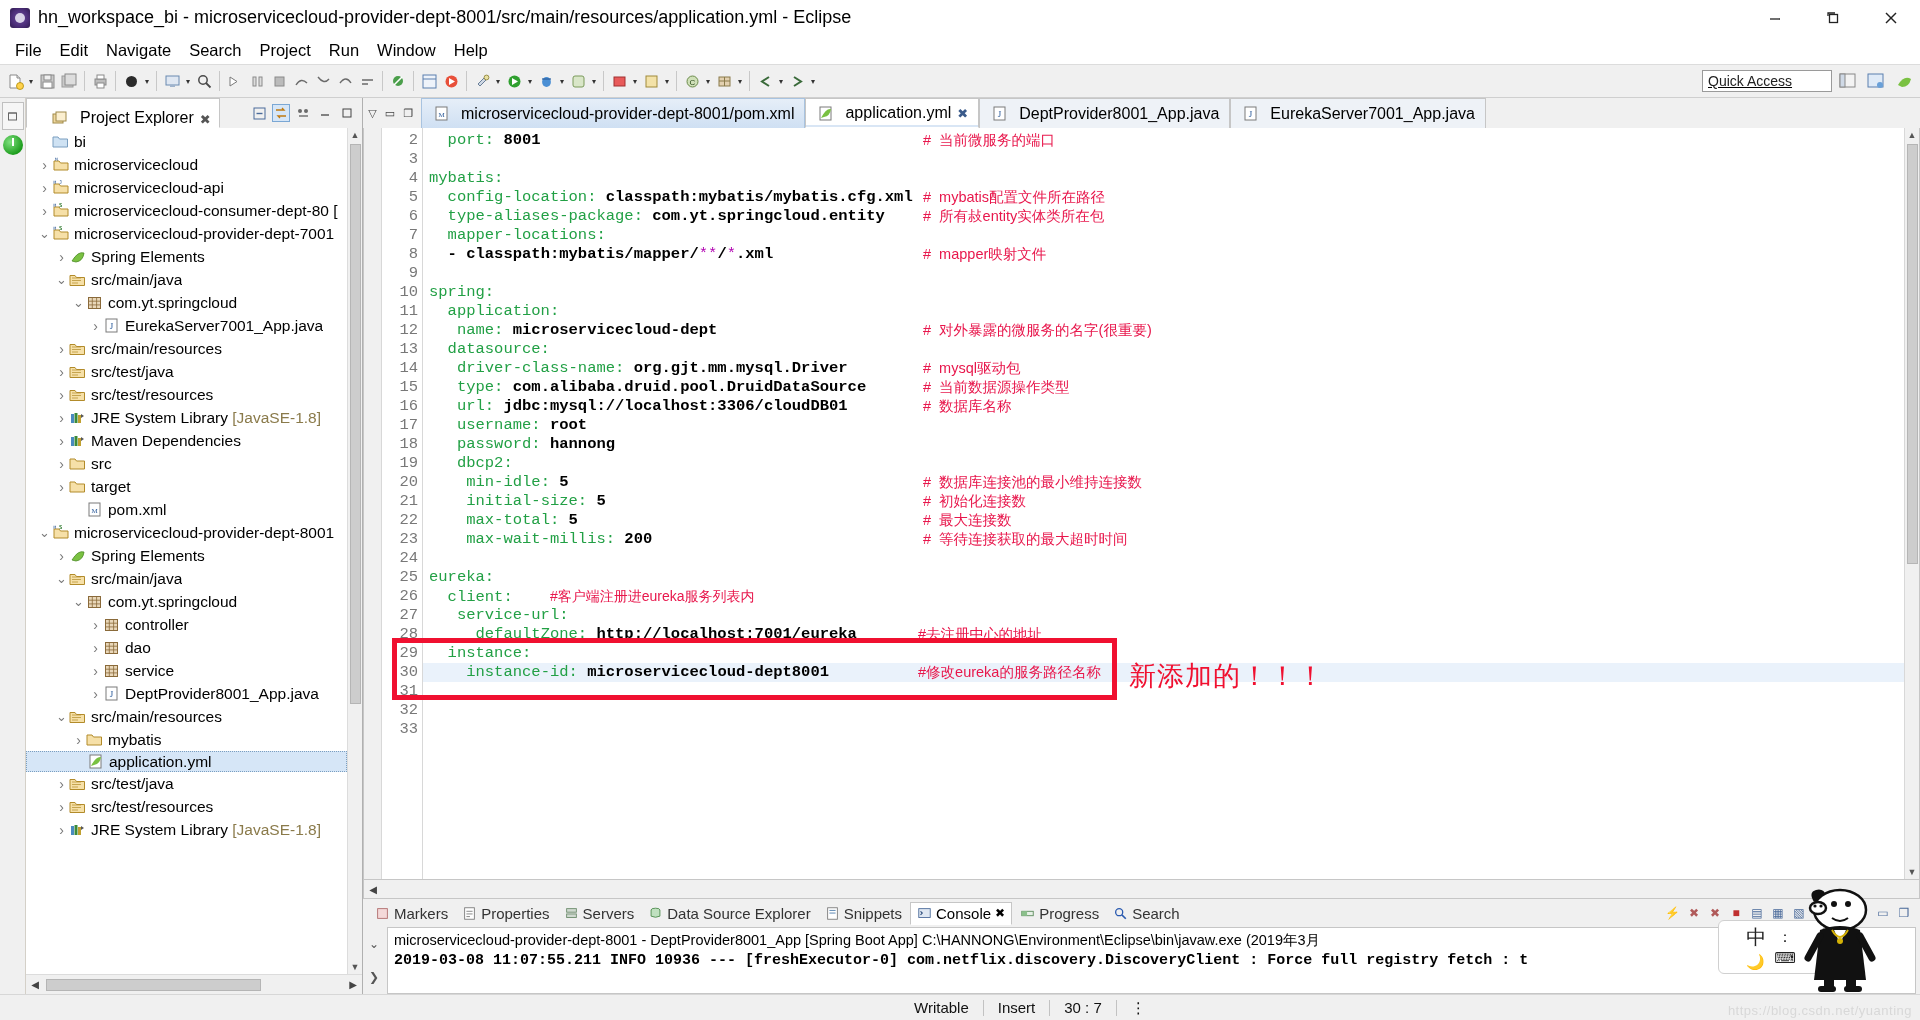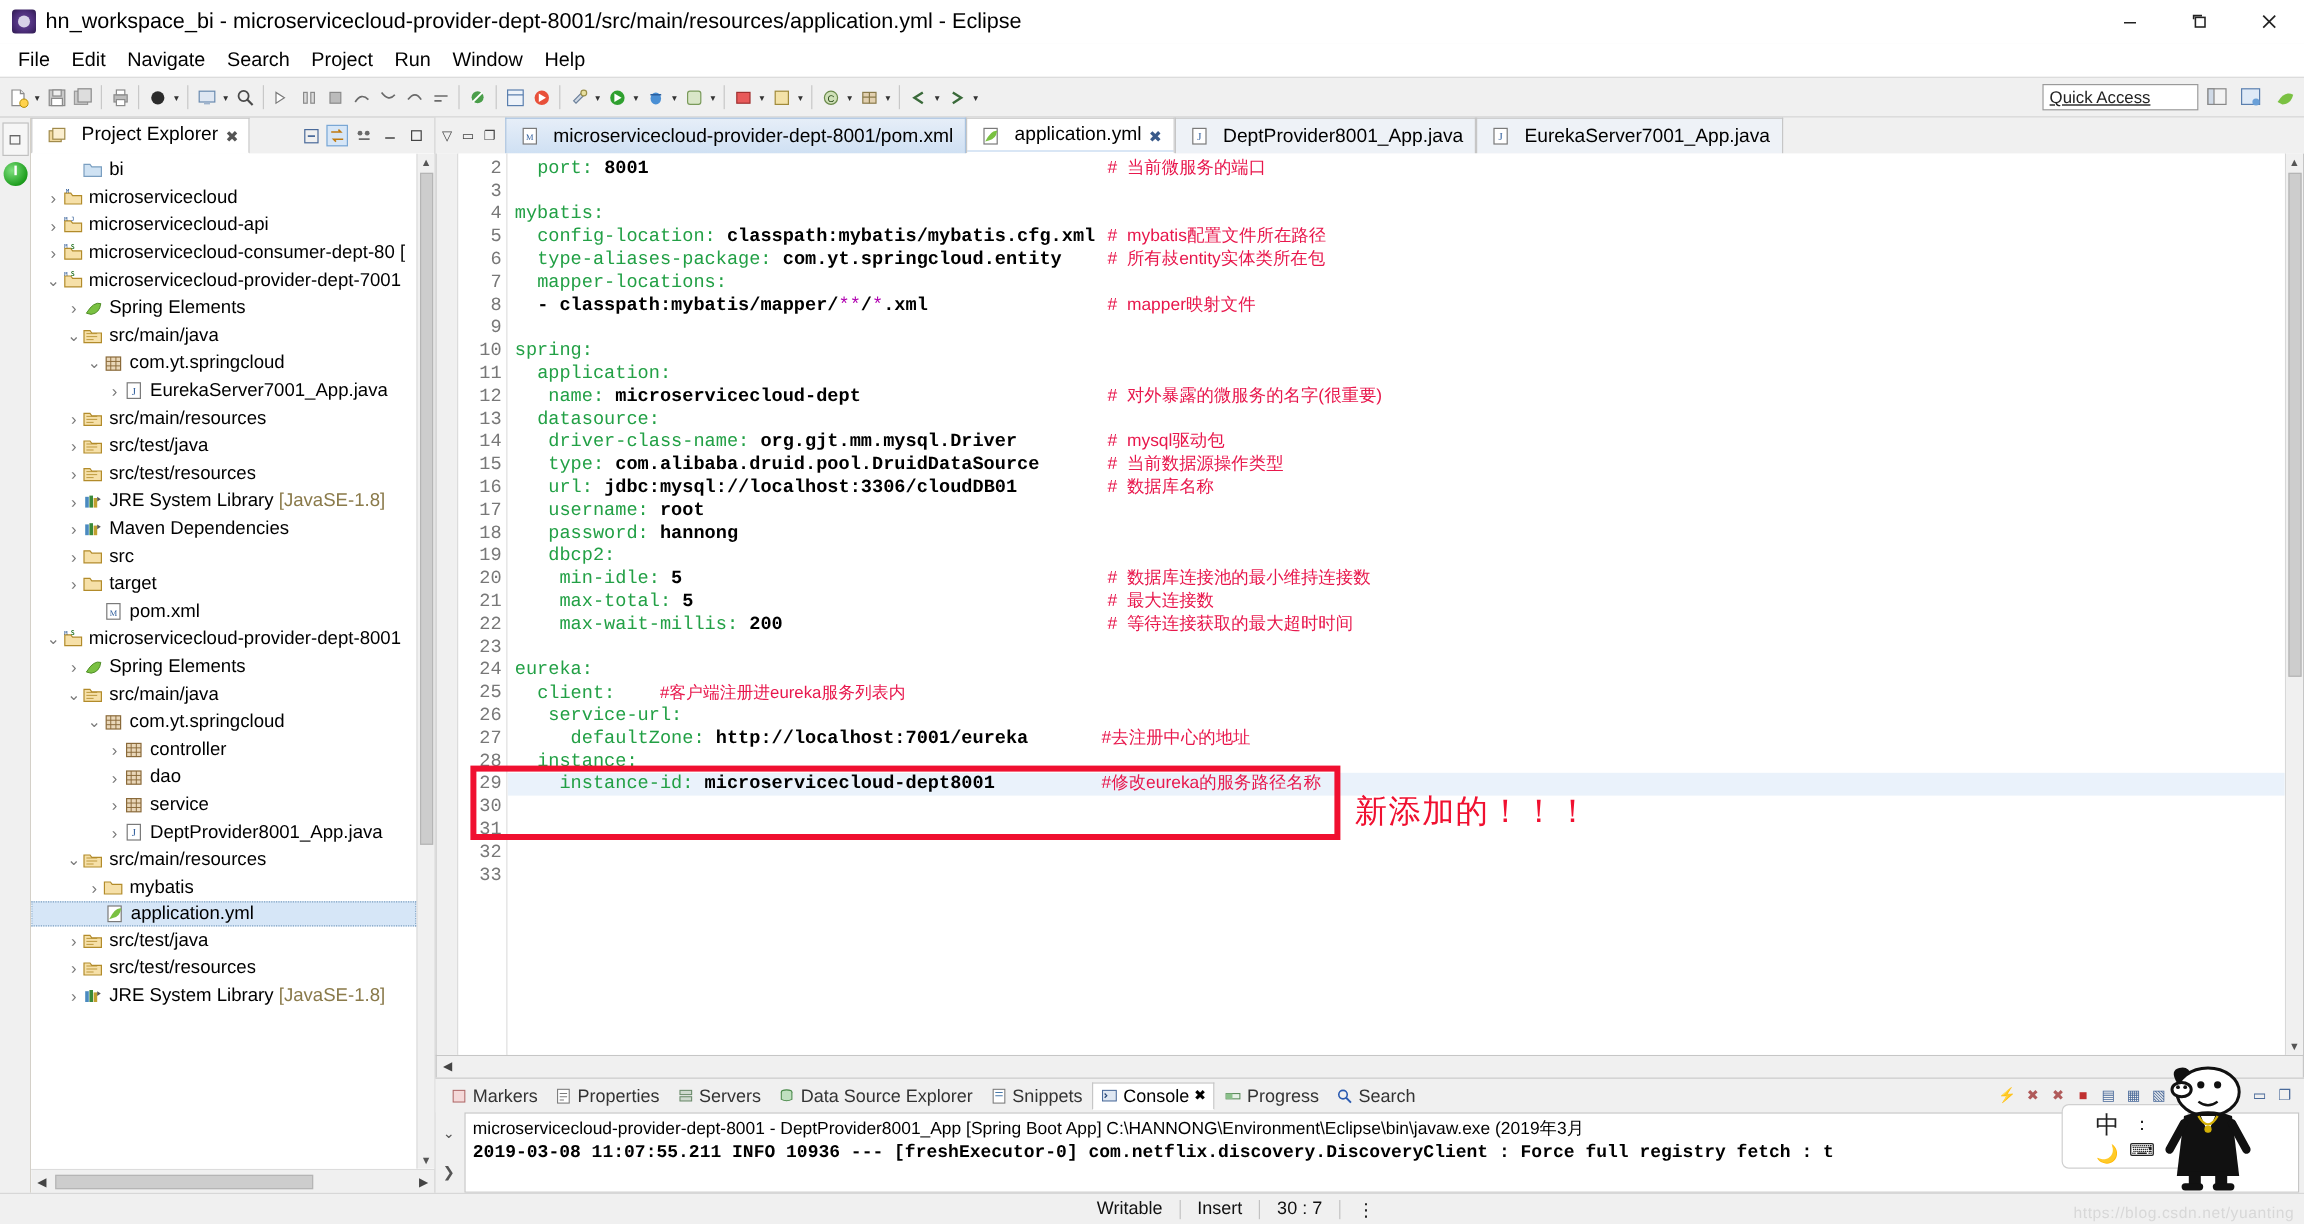--- a/index.html
+++ b/index.html
@@ -126,22 +126,22 @@
     width: 337px; min-width: 337px;
     display: flex; flex-direction: column;
     background: #ffffff;
     border-right: 1px solid #b0b0b0;
   }
   .explorer-tabrow {
     height: 30px; display: flex; align-items: stretch;
     background: #f0f0f0;
   }
   .explorer-tab {
-    display: flex; align-items: center; gap: 6px;
-    padding: 0 8px 0 12px;
+    display: flex; align-items: flex-end; gap: 6px;
+    padding: 0 8px 0 24px;
     background: #ffffff;
     border-top: 1px solid #c6c6c6;
     border-left: 1px solid #c6c6c6;
     border-right: 1px solid #c6c6c6;
     border-bottom: 1px solid #ffffff;
     font-size: 16px; color: #000;
   }
   .explorer-tab .x { font-size: 13px; color: #555; }
   .explorer-tools {
     margin-left: auto; display: flex; align-items: center; gap: 4px; padding-right: 6px;
@@ -643,21 +643,21 @@
           <div class="etool">
             <svg width="12" height="12" viewBox="0 0 12 12">
                 <rect x="2" y="2" width="8" height="8" fill="none" stroke="#444"></rect>
               </svg>
           </div>
         </div>
       </div>
 
       <div class="tree-wrap">
         <div class="tree" id="tree">
-            <div class="node" style="padding-left: 29px;">
+            <div class="node" style="padding-left: 12px;">
               <span class="twisty"></span>
               <span class="nicon">
                 <svg width="17" height="17" viewBox="0 0 17 17">
                   <path d="M1 4 h5 l1.5 2 h8 v8 h-14.5 z" fill="#cfe2f3" stroke="#7a9ec0"></path>
                 </svg>
               </span>
               <span class="nlabel">bi</span>
             </div>
             <div class="node" style="padding-left: 12px;">
               <span class="twisty" style="font-size: 14px;">›</span>
@@ -1080,20 +1080,21 @@
             <div class="cl"><span>  </span><span class="k">application:</span></div>
             <div class="cl"><span>   </span><span class="k">name:</span><span> </span><span class="v">microservicecloud-dept</span><span class="comment-col" style="left: 500px;">#  对外暴露的微服务的名字(很重要)</span></div>
             <div class="cl"><span>  </span><span class="k">datasource:</span></div>
             <div class="cl"><span>   </span><span class="k">driver-class-name:</span><span> </span><span class="v">org.gjt.mm.mysql.Driver</span><span class="comment-col" style="left: 500px;">#  mysql驱动包</span></div>
             <div class="cl"><span>   </span><span class="k">type:</span><span> </span><span class="v">com.alibaba.druid.pool.DruidDataSource</span><span class="comment-col" style="left: 500px;">#  当前数据源操作类型</span></div>
             <div class="cl"><span>   </span><span class="k">url:</span><span> </span><span class="v">jdbc:mysql://localhost:3306/cloudDB01</span><span class="comment-col" style="left: 500px;">#  数据库名称</span></div>
             <div class="cl"><span>   </span><span class="k">username:</span><span> </span><span class="v">root</span></div>
             <div class="cl"><span>   </span><span class="k">password:</span><span> </span><span class="v">hannong</span></div>
             <div class="cl"><span>   </span><span class="k">dbcp2:</span></div>
             <div class="cl"><span>    </span><span class="k">min-idle:</span><span> </span><span class="v">5</span><span class="comment-col" style="left: 500px;">#  数据库连接池的最小维持连接数</span></div>
+            <div class="cl"><span>    </span><span class="k">initial-size:</span><span> </span><span class="v">5</span><span class="comment-col" style="left: 500px;">#  初始化连接数</span></div>
             <div class="cl"><span>    </span><span class="k">max-total:</span><span> </span><span class="v">5</span><span class="comment-col" style="left: 500px;">#  最大连接数</span></div>
             <div class="cl"><span>    </span><span class="k">max-wait-millis:</span><span> </span><span class="v">200</span><span class="comment-col" style="left: 500px;">#  等待连接获取的最大超时时间</span></div>
             <div class="cl"></div>
             <div class="cl"><span class="k">eureka:</span></div>
             <div class="cl"><span>  </span><span class="k">client:</span><span>    </span><span class="cm">#客户端注册进eureka服务列表内</span></div>
             <div class="cl"><span>   </span><span class="k">service-url:</span></div>
             <div class="cl"><span>     </span><span class="k">defaultZone:</span><span> </span><span class="v">http://localhost:7001/eureka</span><span class="comment-col" style="left: 495px;">#去注册中心的地址</span></div>
             <div class="cl"><span>  </span><span class="k">instance:</span></div>
             <div class="cl hl"><span>    </span><span class="k">instance-id:</span><span> </span><span class="v">microservicecloud-dept8001</span><span class="comment-col" style="left: 495px;">#修改eureka的服务路径名称</span></div>
             <div class="cl"></div>

